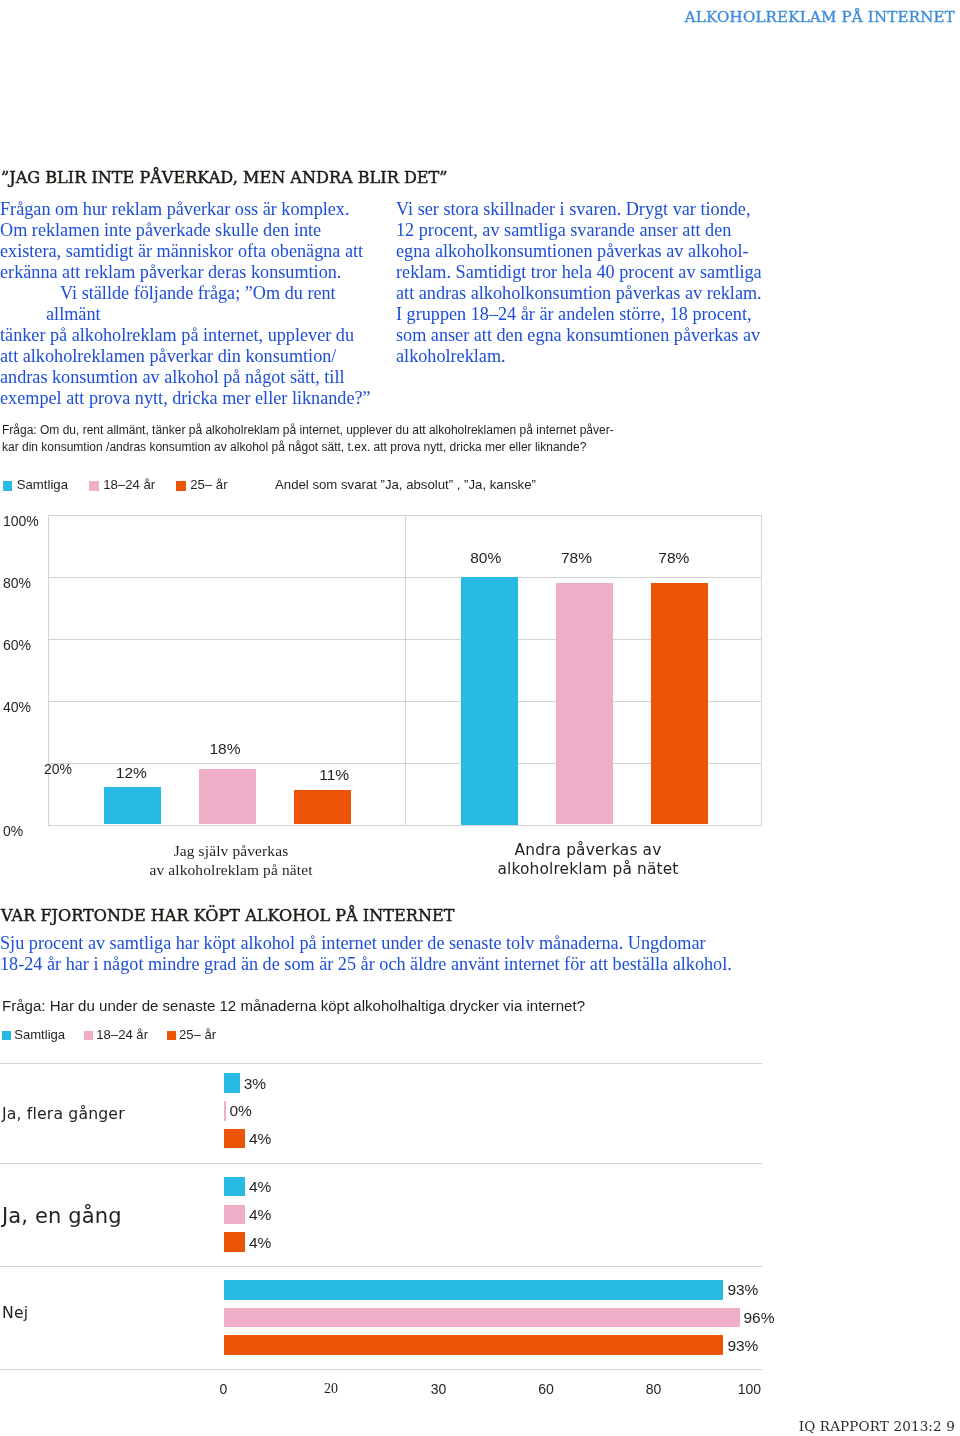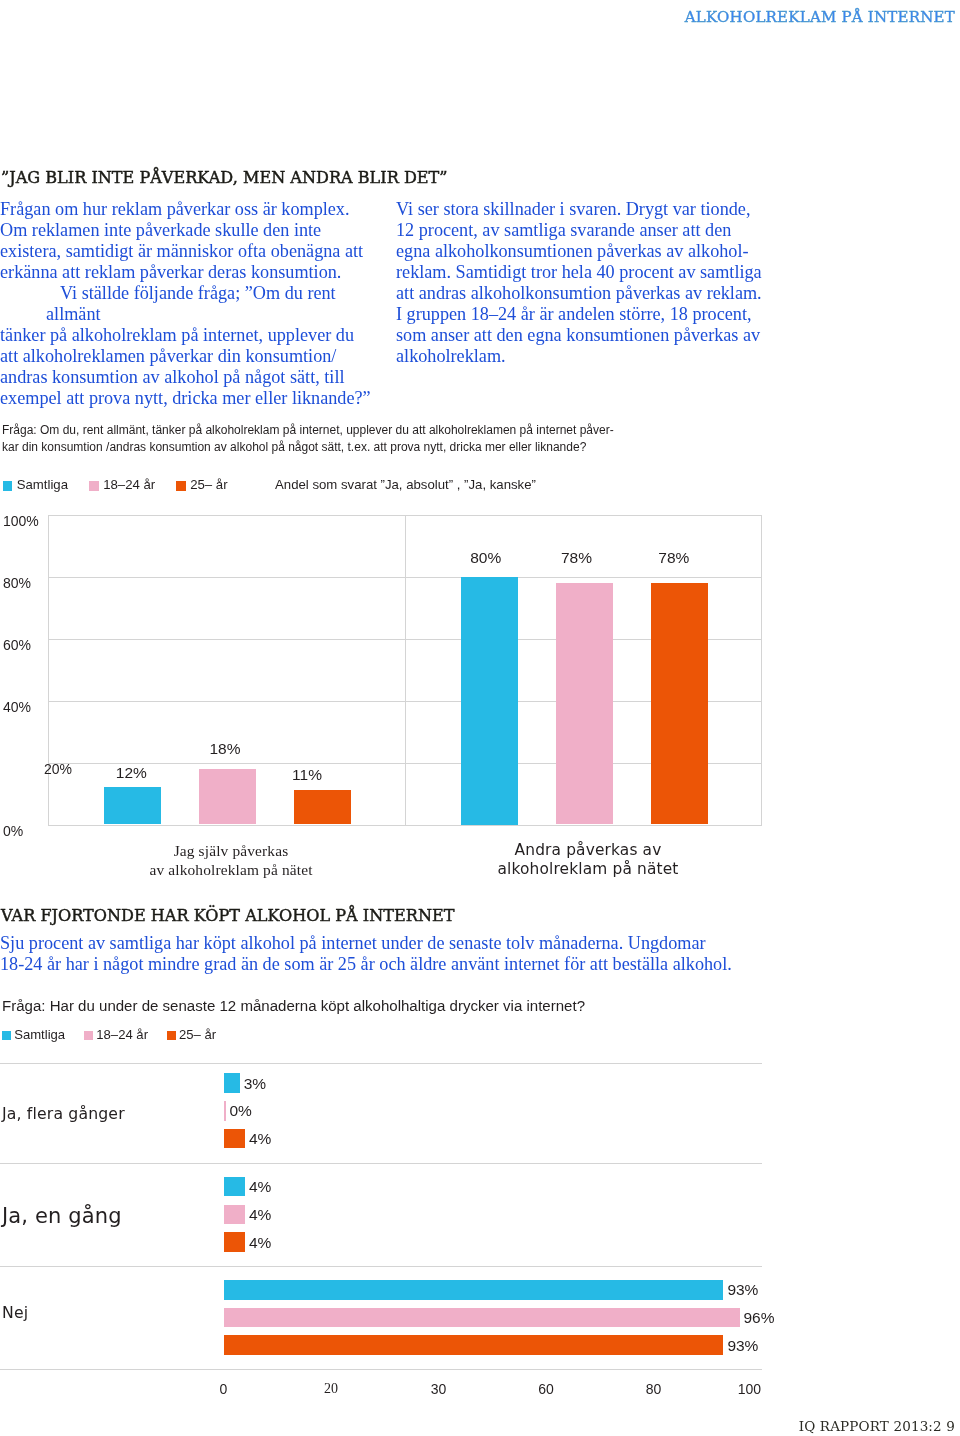--- a/index.html
+++ b/index.html
@@ -112,21 +112,21 @@
     <div class="axis-lbl" style="left: 3px; top: 12.5px; text-align: left;">100%</div>
     <div class="bar" style="left: 104px; top: 287.3px; width: 57px; height: 37.2px; background: rgb(38, 186, 229);"></div>
     <div class="val-lbl" style="left: 102.8px; top: 264.3px; width: 57px; text-align: center;">12%</div>
     <div class="bar" style="left: 461px; top: 76.5px; width: 57px; height: 248px; background: rgb(38, 186, 229);"></div>
     <div class="val-lbl" style="left: 457.2px; top: 49.4px; width: 57px; text-align: center;">80%</div>
     <div class="bar" style="left: 199px; top: 268.7px; width: 57px; height: 55.8px; background: rgb(240, 175, 200);"></div>
     <div class="val-lbl" style="left: 196.5px; top: 239.7px; width: 57px; text-align: center;">18%</div>
     <div class="bar" style="left: 556px; top: 82.7px; width: 57px; height: 241.8px; background: rgb(240, 175, 200);"></div>
     <div class="val-lbl" style="left: 548px; top: 49.2px; width: 57px; text-align: center;">78%</div>
     <div class="bar" style="left: 294px; top: 290.4px; width: 57px; height: 34.1px; background: rgb(236, 85, 6);"></div>
-    <div class="val-lbl" style="left: 292.1px; top: 266px; width: 57px; text-align: left;">11%</div>
+    <div class="val-lbl" style="left: 292.1px; top: 266px; width: 57px; text-align: right;">11%</div>
     <div class="bar" style="left: 651px; top: 82.7px; width: 57px; height: 241.8px; background: rgb(236, 85, 6);"></div>
     <div class="val-lbl" style="left: 645.3px; top: 48.9px; width: 57px; text-align: center;">78%</div>
     <div class="cat-lbl" style="left: 47.5px; top: 340.5px; width: 367px; line-height: 19px; font-family: Liberation Serif, serif;">
       <div>Jag själv påverkas</div>
       <div>av alkoholreklam på nätet</div>
     </div>
     <div class="cat-lbl" style="left: 404.5px; top: 340.5px; width: 367px; line-height: 19px;">
       <div>Andra påverkas av</div>
       <div>alkoholreklam på nätet</div>
     </div>

